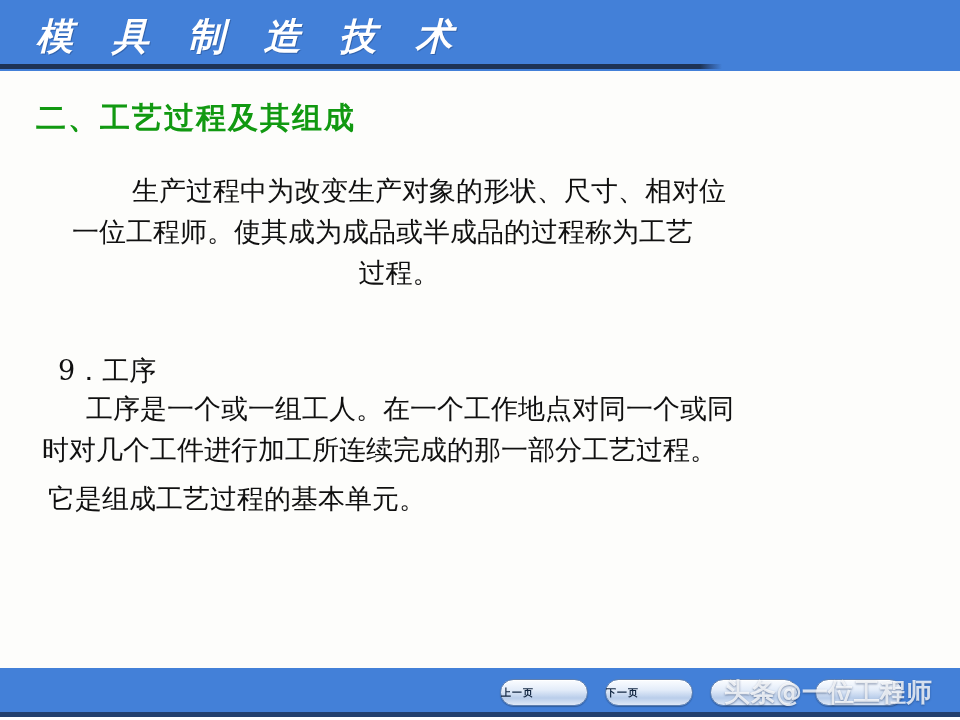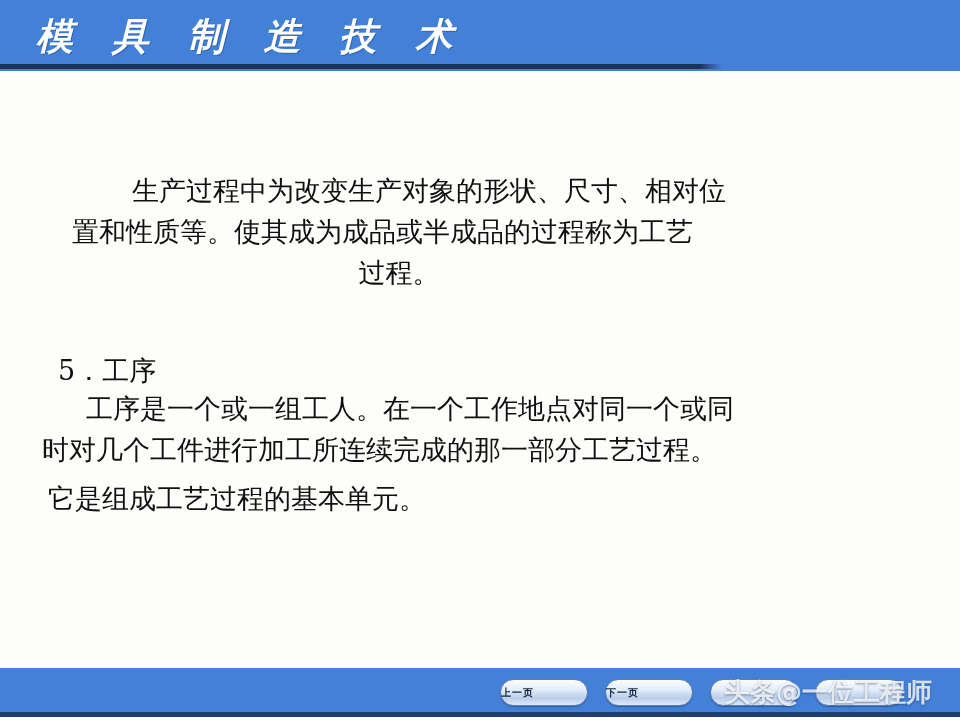--- a/index.html
+++ b/index.html
@@ -189,28 +189,29 @@
 <body>
 
 <div class="slide">
 
   <div class="header-band"></div>
   <div class="header-band-right"></div>
   <div class="header-underline"></div>
   <div class="header-underline-taper"></div>
   <div class="header-title">模 具 制 造 技 术</div>
 
+  <div class="section-heading">二、工艺过程及其组成</div>
 
   <div class="body-block para-1">
     <div class="ln1">生产过程中为改变生产对象的形状、尺寸、相对位</div>
-    <div class="ln2">置和性质等。使其成为成品或半成品的过程称为工艺</div>
+    <div class="ln2">一位工程师。使其成为成品或半成品的过程称为工艺</div>
     <div class="ln3">过程。</div>
   </div>
 
-  <div class="subheading">5．工序</div>
+  <div class="subheading">9．工序</div>
 
   <div class="body-block para-2">
     <div class="ln1">工序是一个或一组工人。在一个工作地点对同一个或同</div>
     <div class="ln2">时对几个工件进行加工所连续完成的那一部分工艺过程。</div>
     <div class="ln3">它是组成工艺过程的基本单元。</div>
   </div>
 
   <div class="footer-band"></div>
 
   <div class="nav-btn btn-prev">上一页</div>

